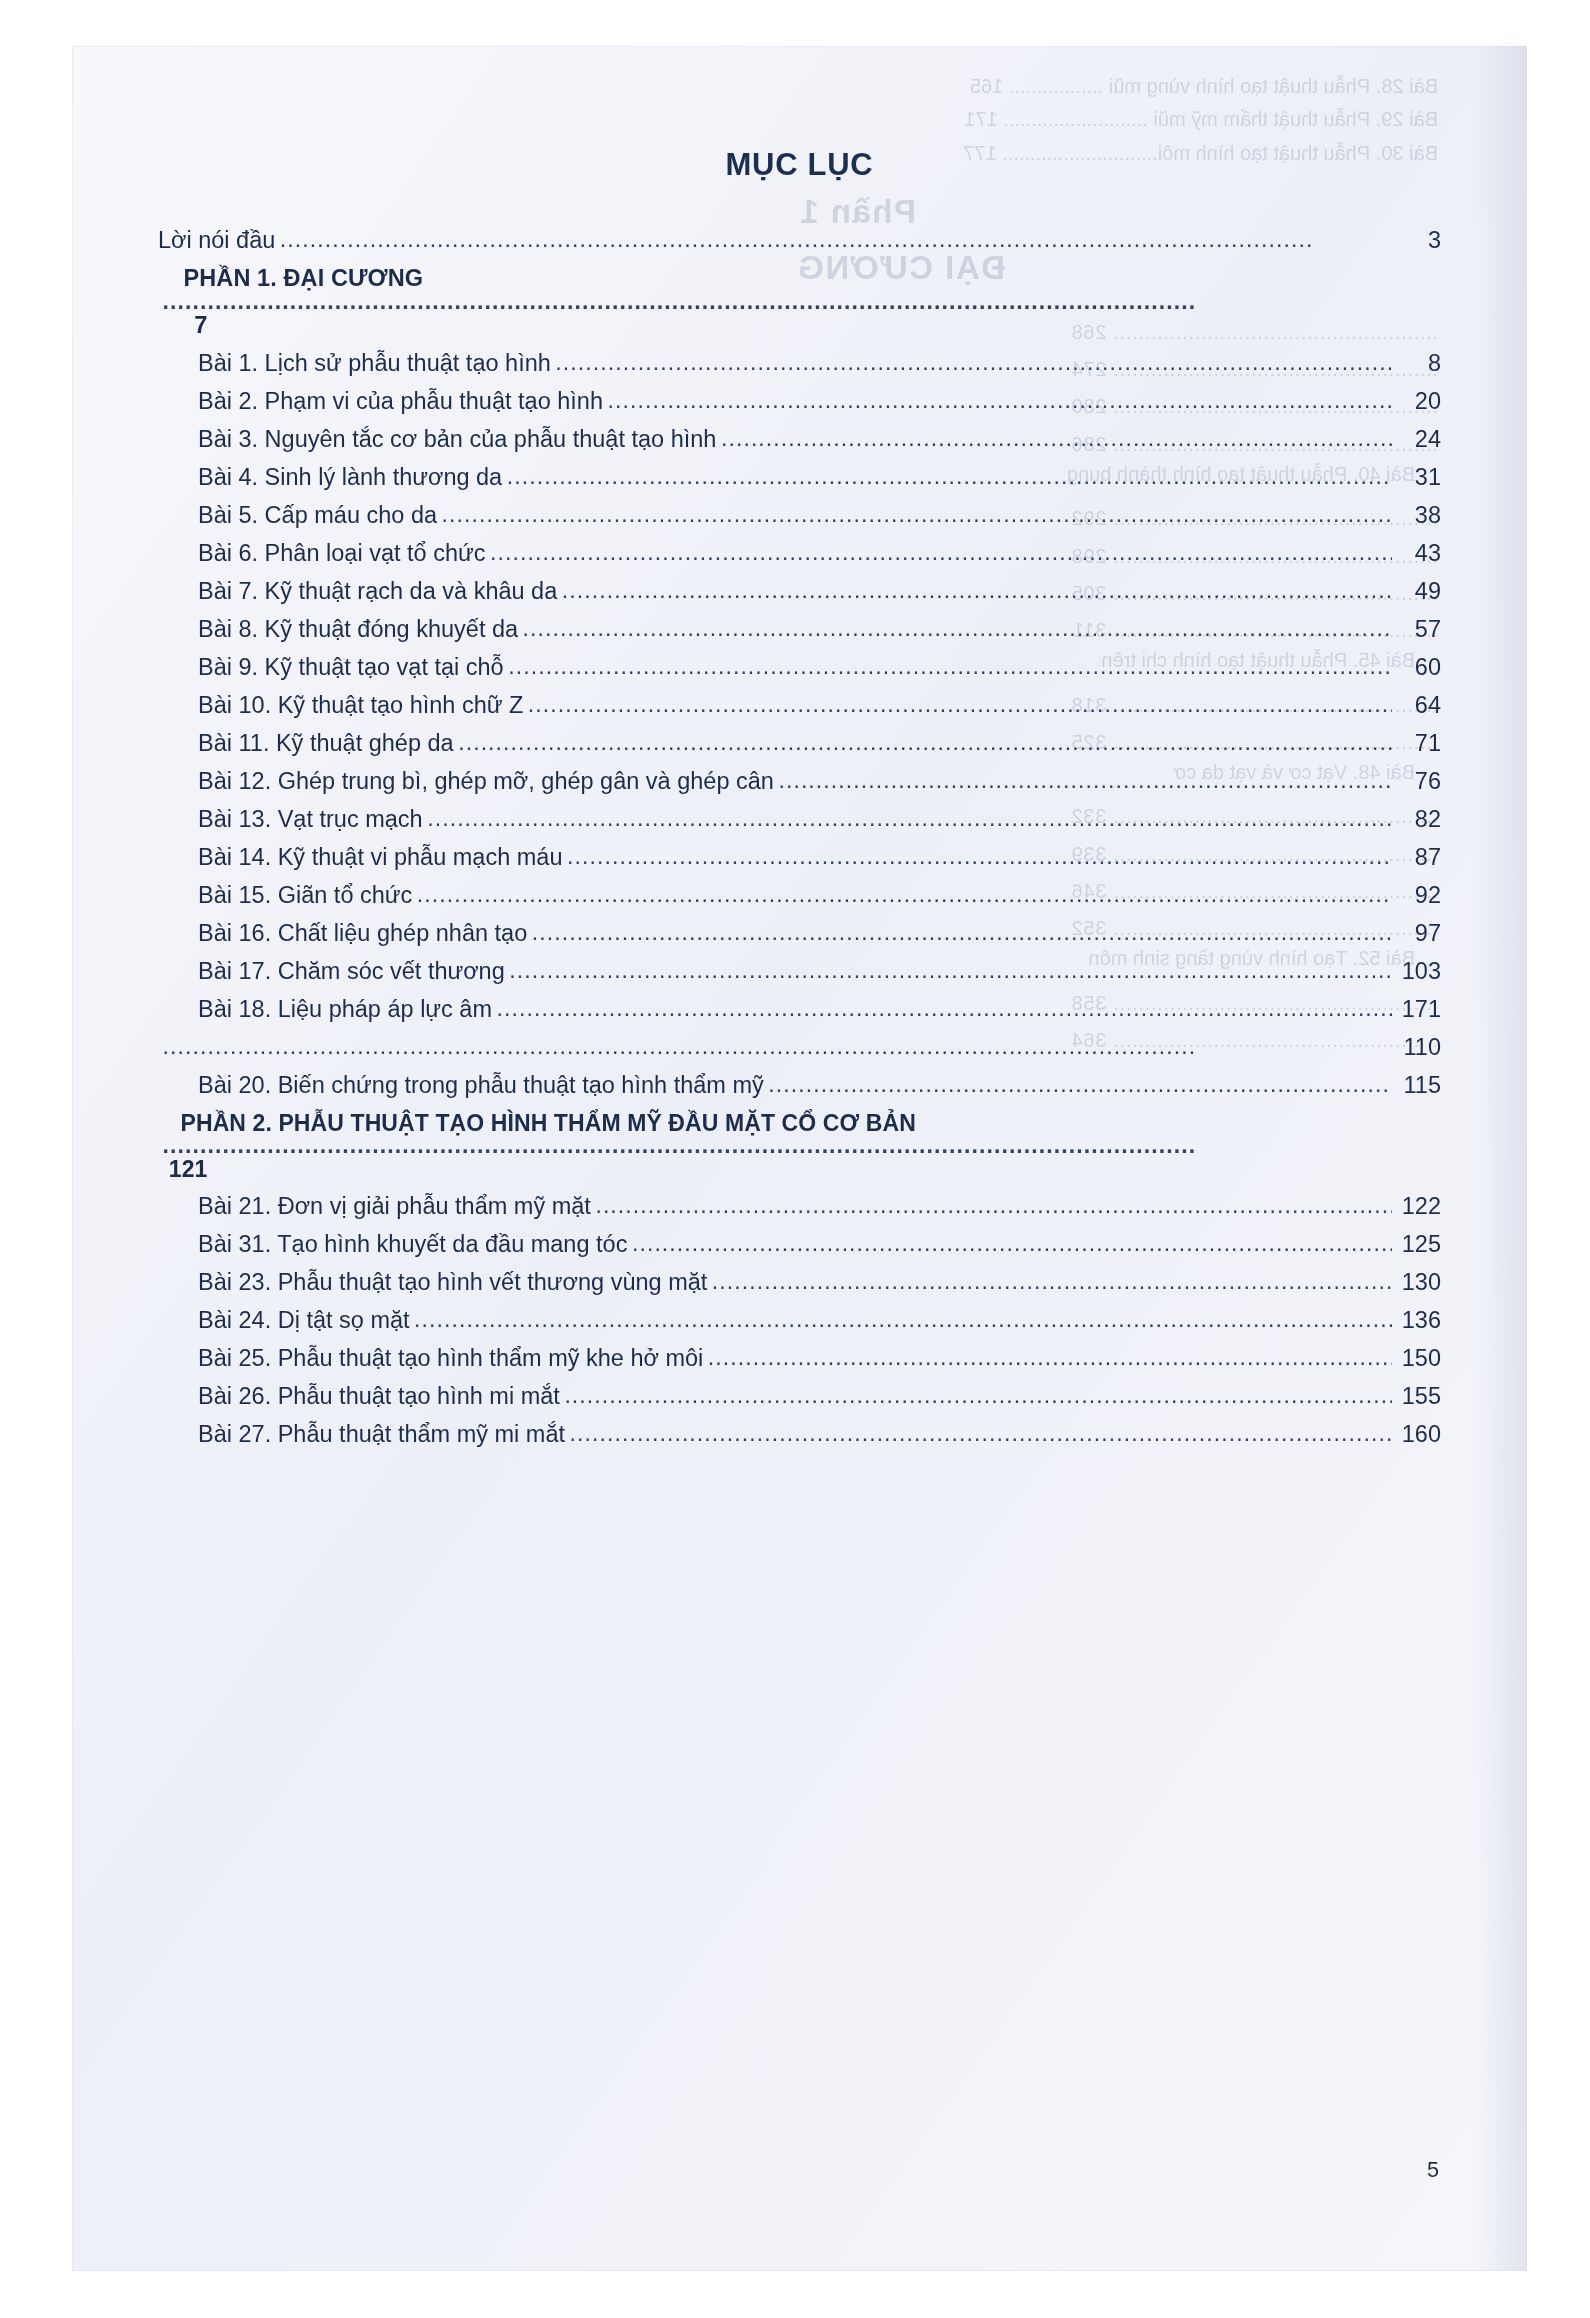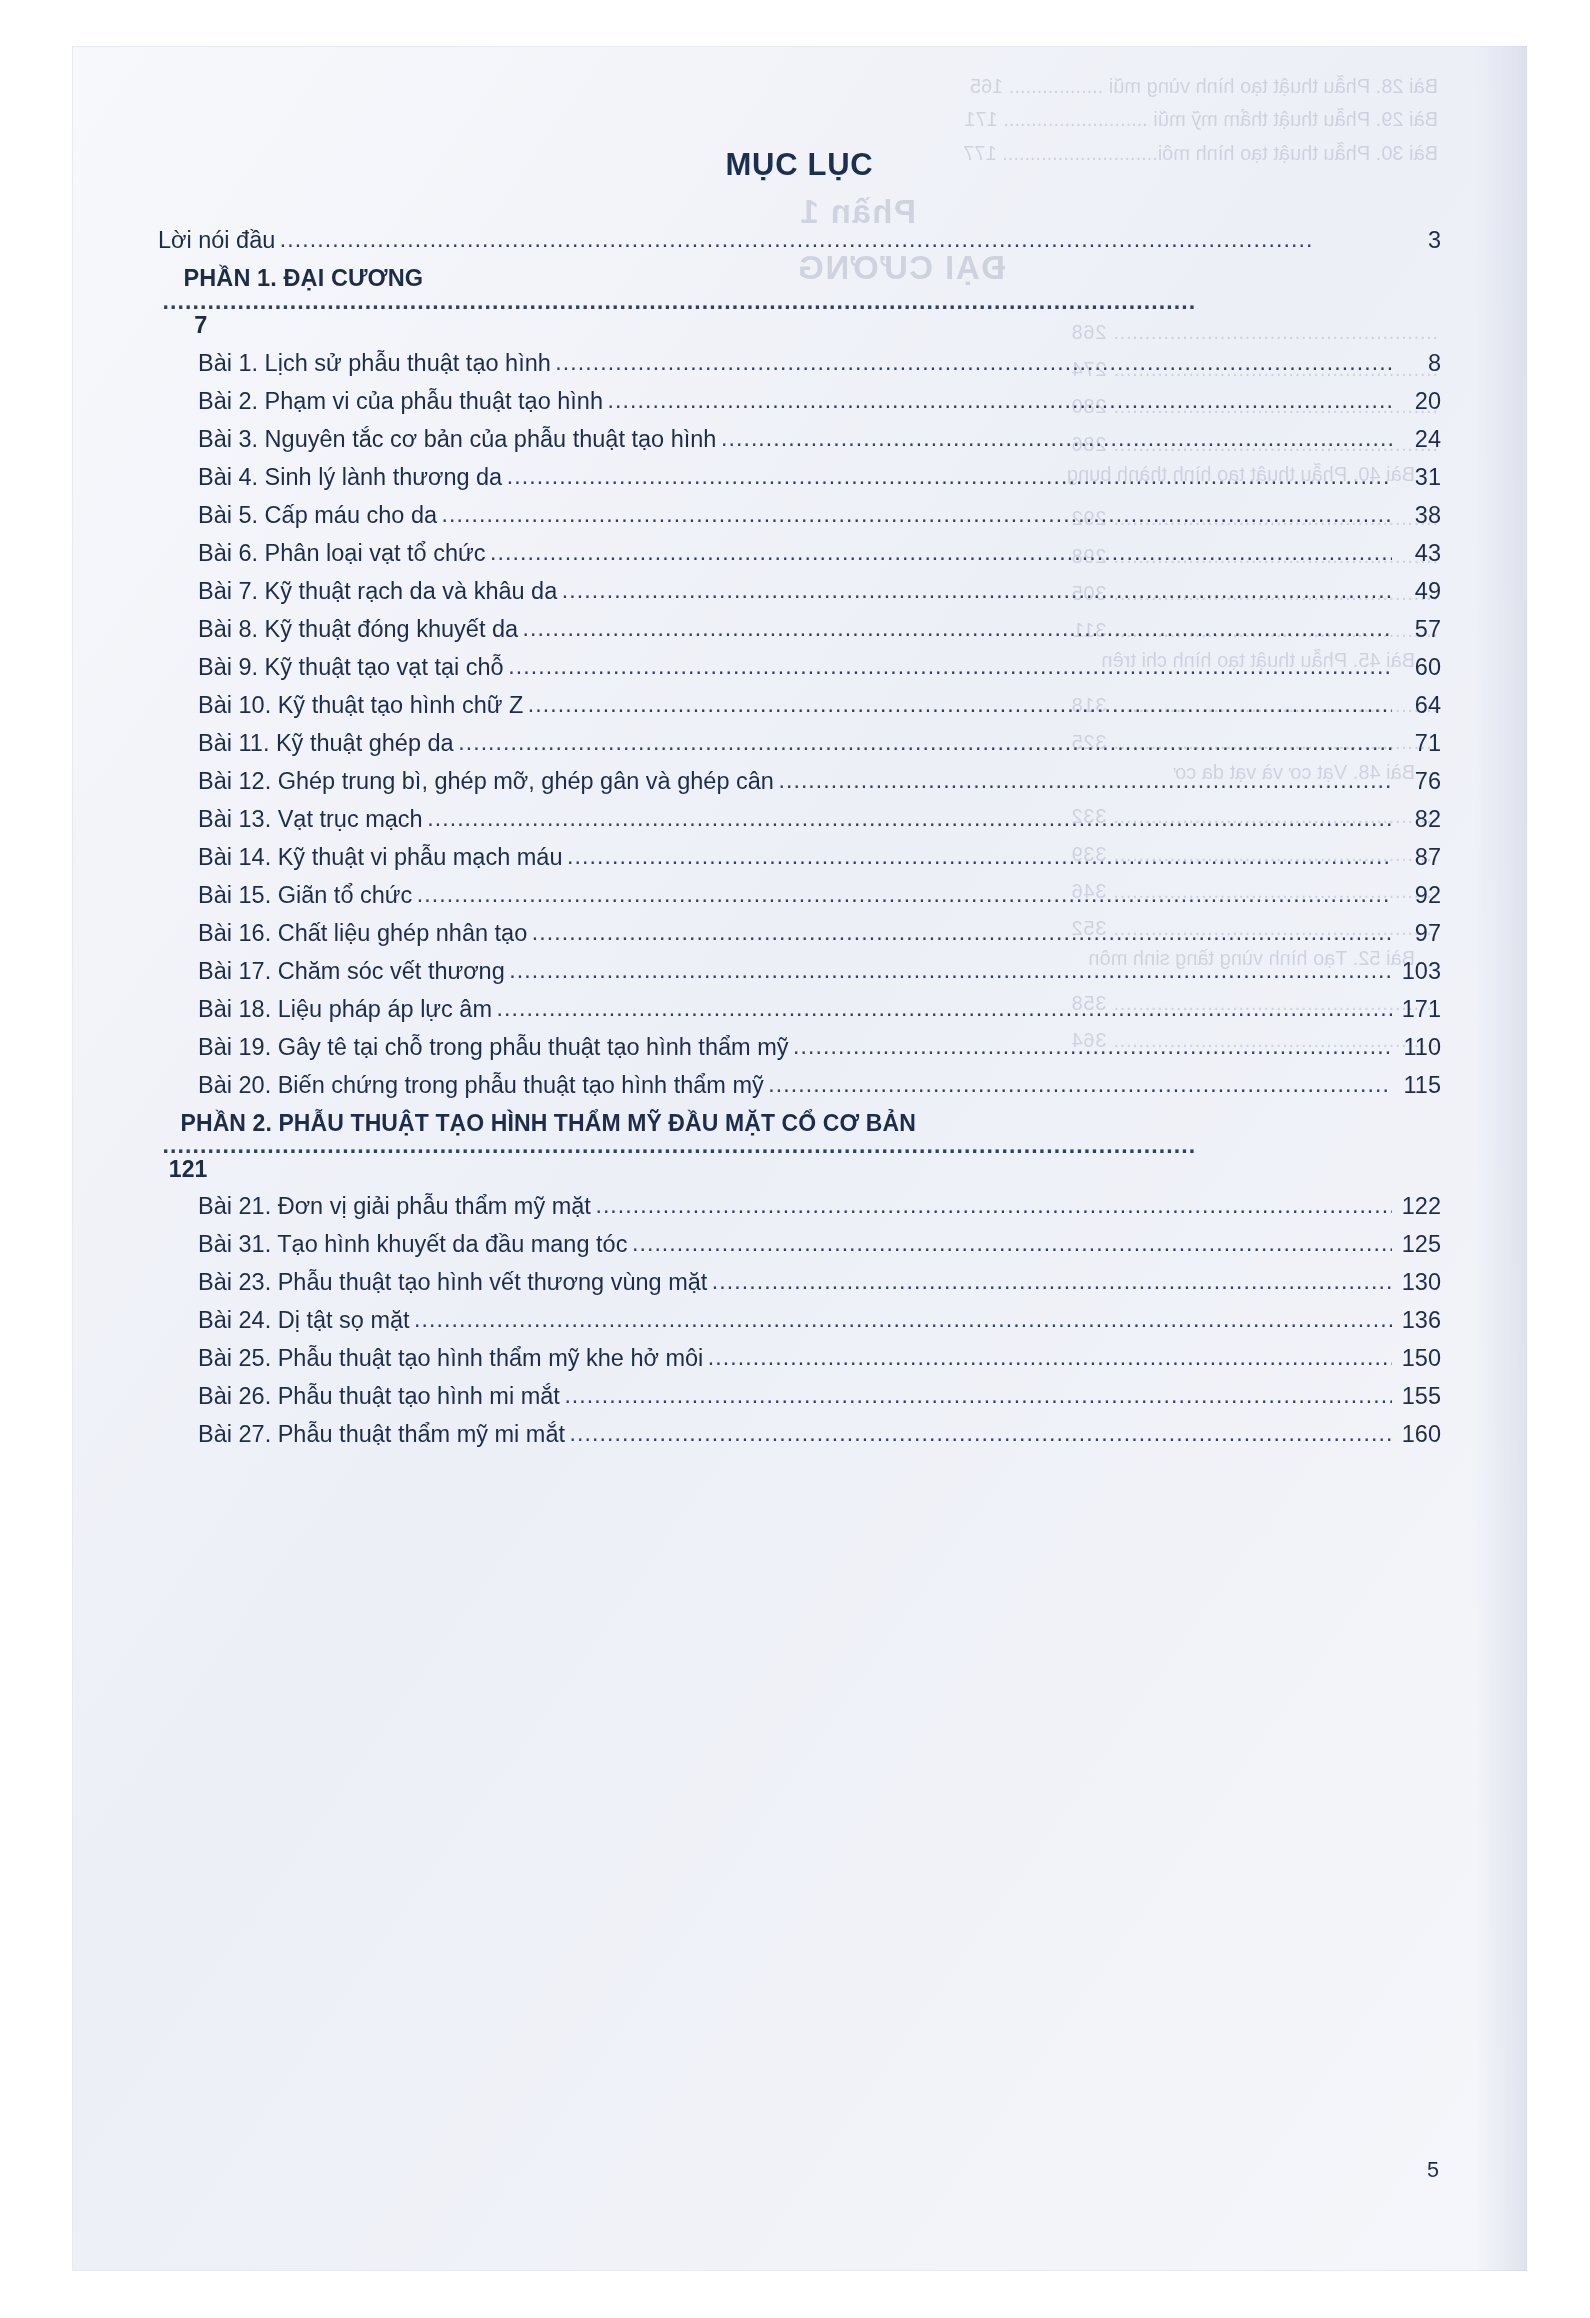--- a/index.html
+++ b/index.html
@@ -281,21 +281,20 @@
           <span class="page-no">103</span>
         </div>
 
         <div class="row level-item">
           <span class="label">Bài 18. Liệu pháp áp lực âm</span>
           <span class="leader">..........................................................................................................................................</span>
           <span class="page-no">171</span>
         </div>
 
         <div class="row level-item">
-          <span class="label">Bài 19. Gây tê tại chỗ trong phẫu thuật  tạo hình thẩm mỹ</span>
           <span class="leader">..........................................................................................................................................</span>
           <span class="page-no">110</span>
         </div>
 
         <div class="row level-item">
           <span class="label">Bài 20. Biến chứng trong phẫu thuật  tạo hình thẩm mỹ</span>
           <span class="leader">..........................................................................................................................................</span>
           <span class="page-no">115</span>
         </div>
 

